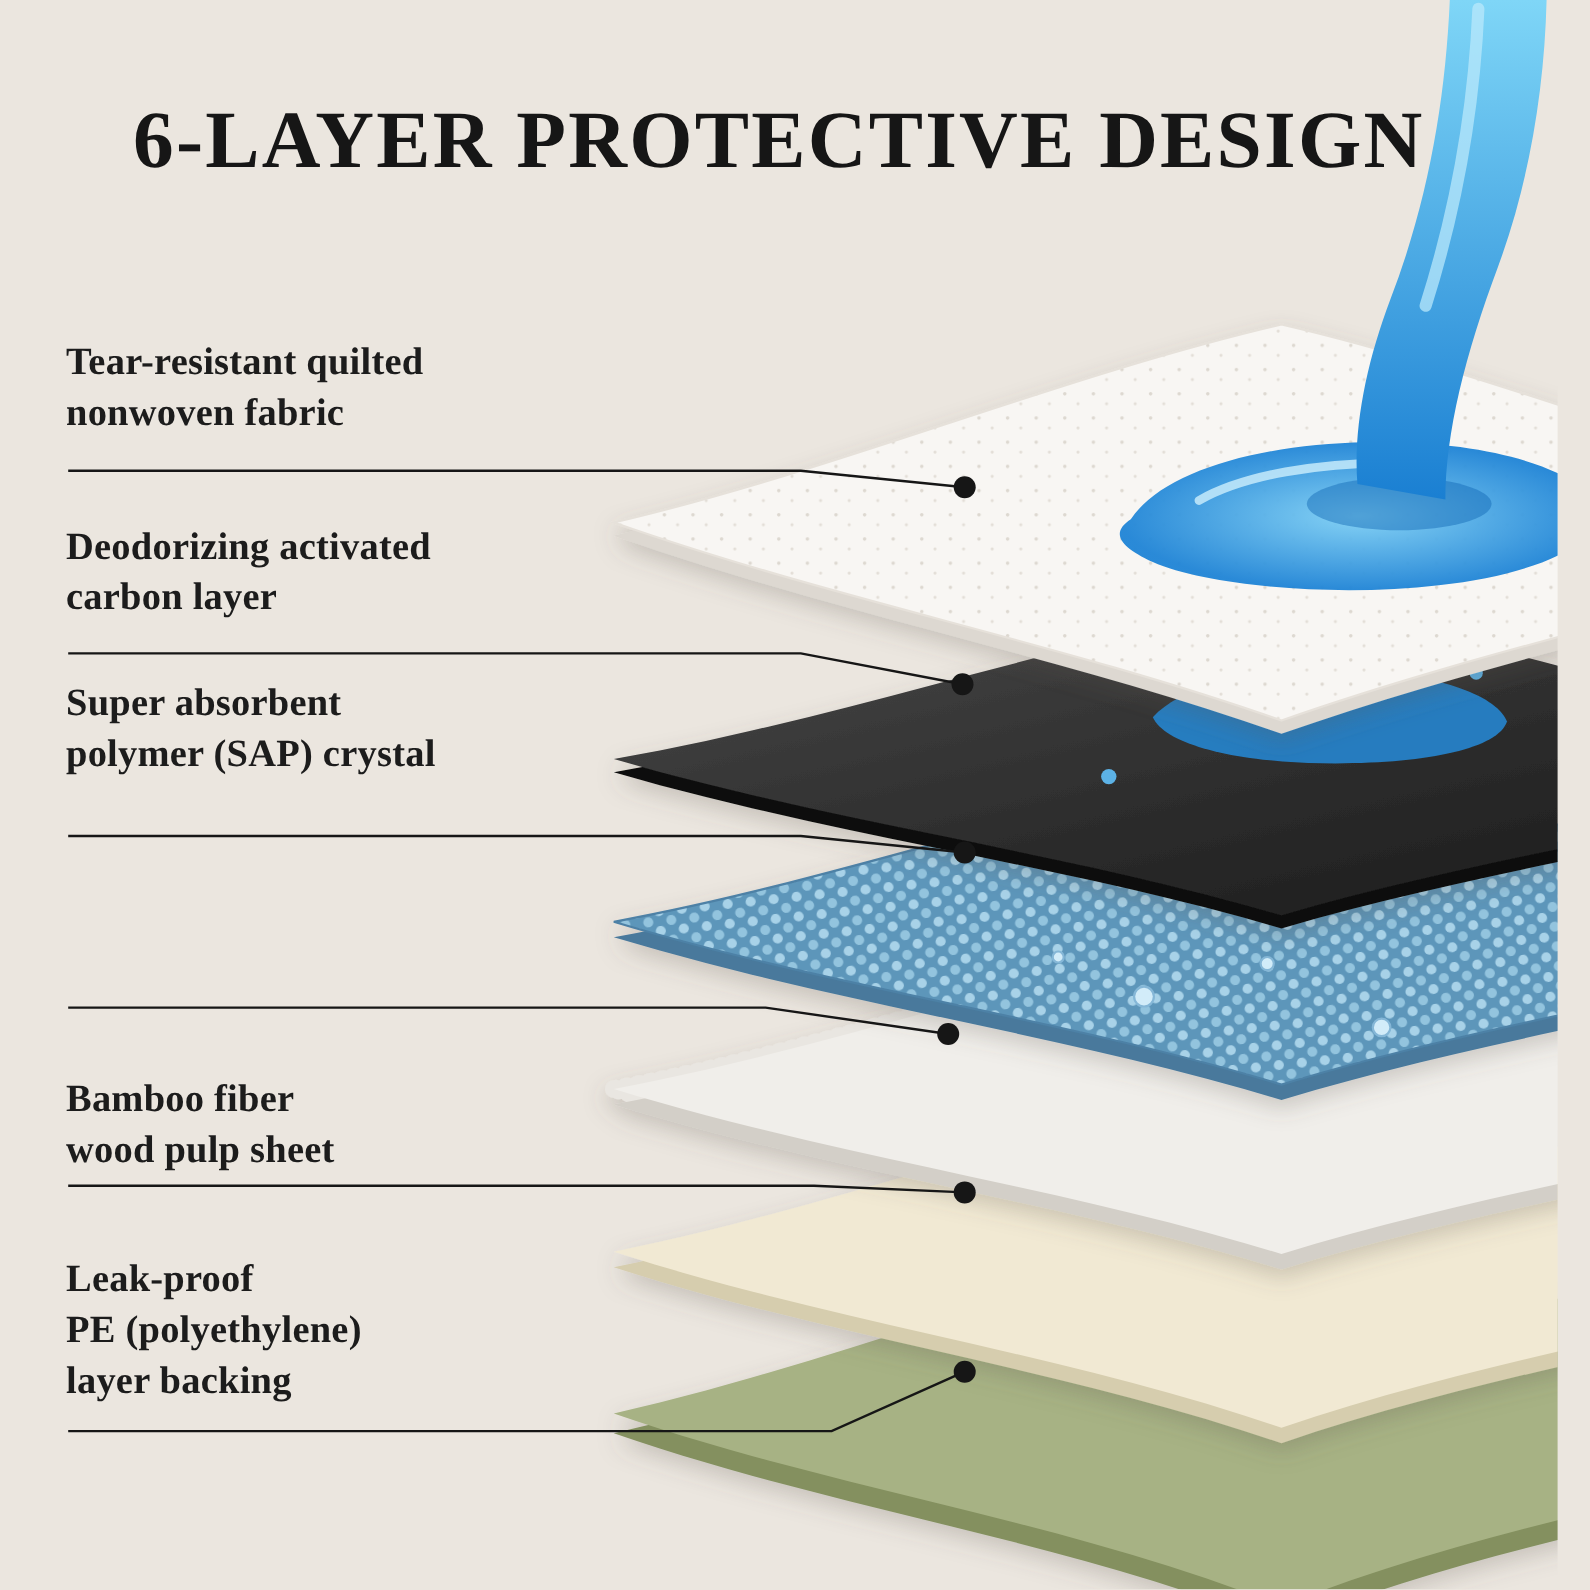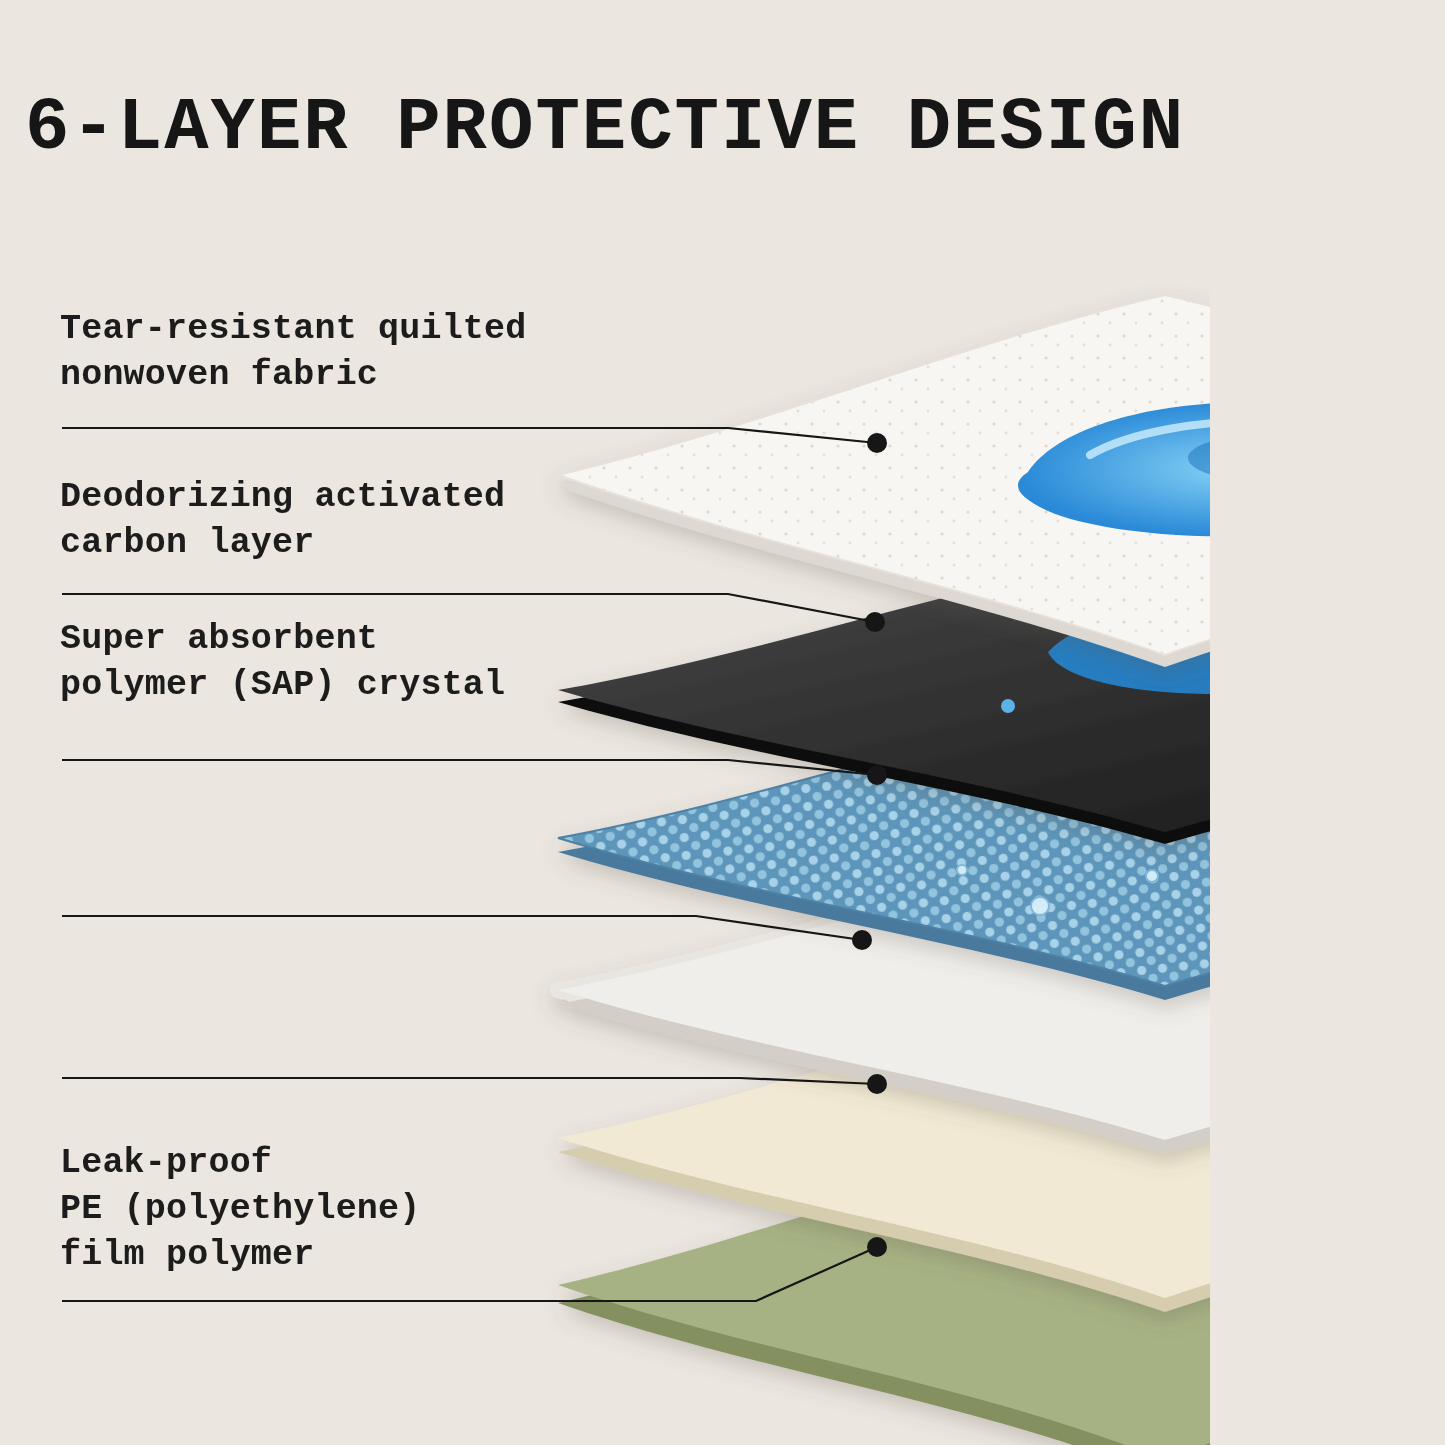--- a/index.html
+++ b/index.html
@@ -1,18 +1,18 @@
 <!DOCTYPE html>
 <html><head>
 <meta charset="utf-8">
 <style>
   html,body{margin:0;padding:0;background:#ebe6df;}
   .stage{
-    position:relative;width:1210px;height:1445px;background:#ebe6df;
-    font-family:Liberation Mono, monospace;overflow:hidden;
+    position:relative;width:1416px;height:1445px;background:#ebe6df;
+    font-family:Liberation Serif, serif;overflow:hidden;
   }
   .title{
     position:absolute;top:86px;left:0;width:100%;text-align:center;
     font-size:74px;font-weight:700;letter-spacing:2px;color:#161616;margin:0;
   }
   .layer-label{
     position:absolute;left:60px;max-width:520px;
     font-size:35px;font-weight:600;line-height:1.32;color:#1c1c1c;
     white-space:pre-line;letter-spacing:.2px;
   }
@@ -128,17 +128,19 @@
       <circle cx="877" cy="1247" r="10"></circle>
     </g>
   </svg>
 
   <div class="layer-label lbl-1">Tear-resistant quilted
 nonwoven fabric</div>
   <div class="layer-label lbl-2">Deodorizing activated
 carbon layer</div>
   <div class="layer-label lbl-3">Super absorbent
 polymer (SAP) crystal</div>
+  <div class="layer-label lbl-5">Bamboo fiber
+wood pulp sheet</div>
   <div class="layer-label lbl-6">Leak-proof
 PE (polyethylene)
-film polymer</div>
+layer backing</div>
 
 </div>
 
 </body></html>

